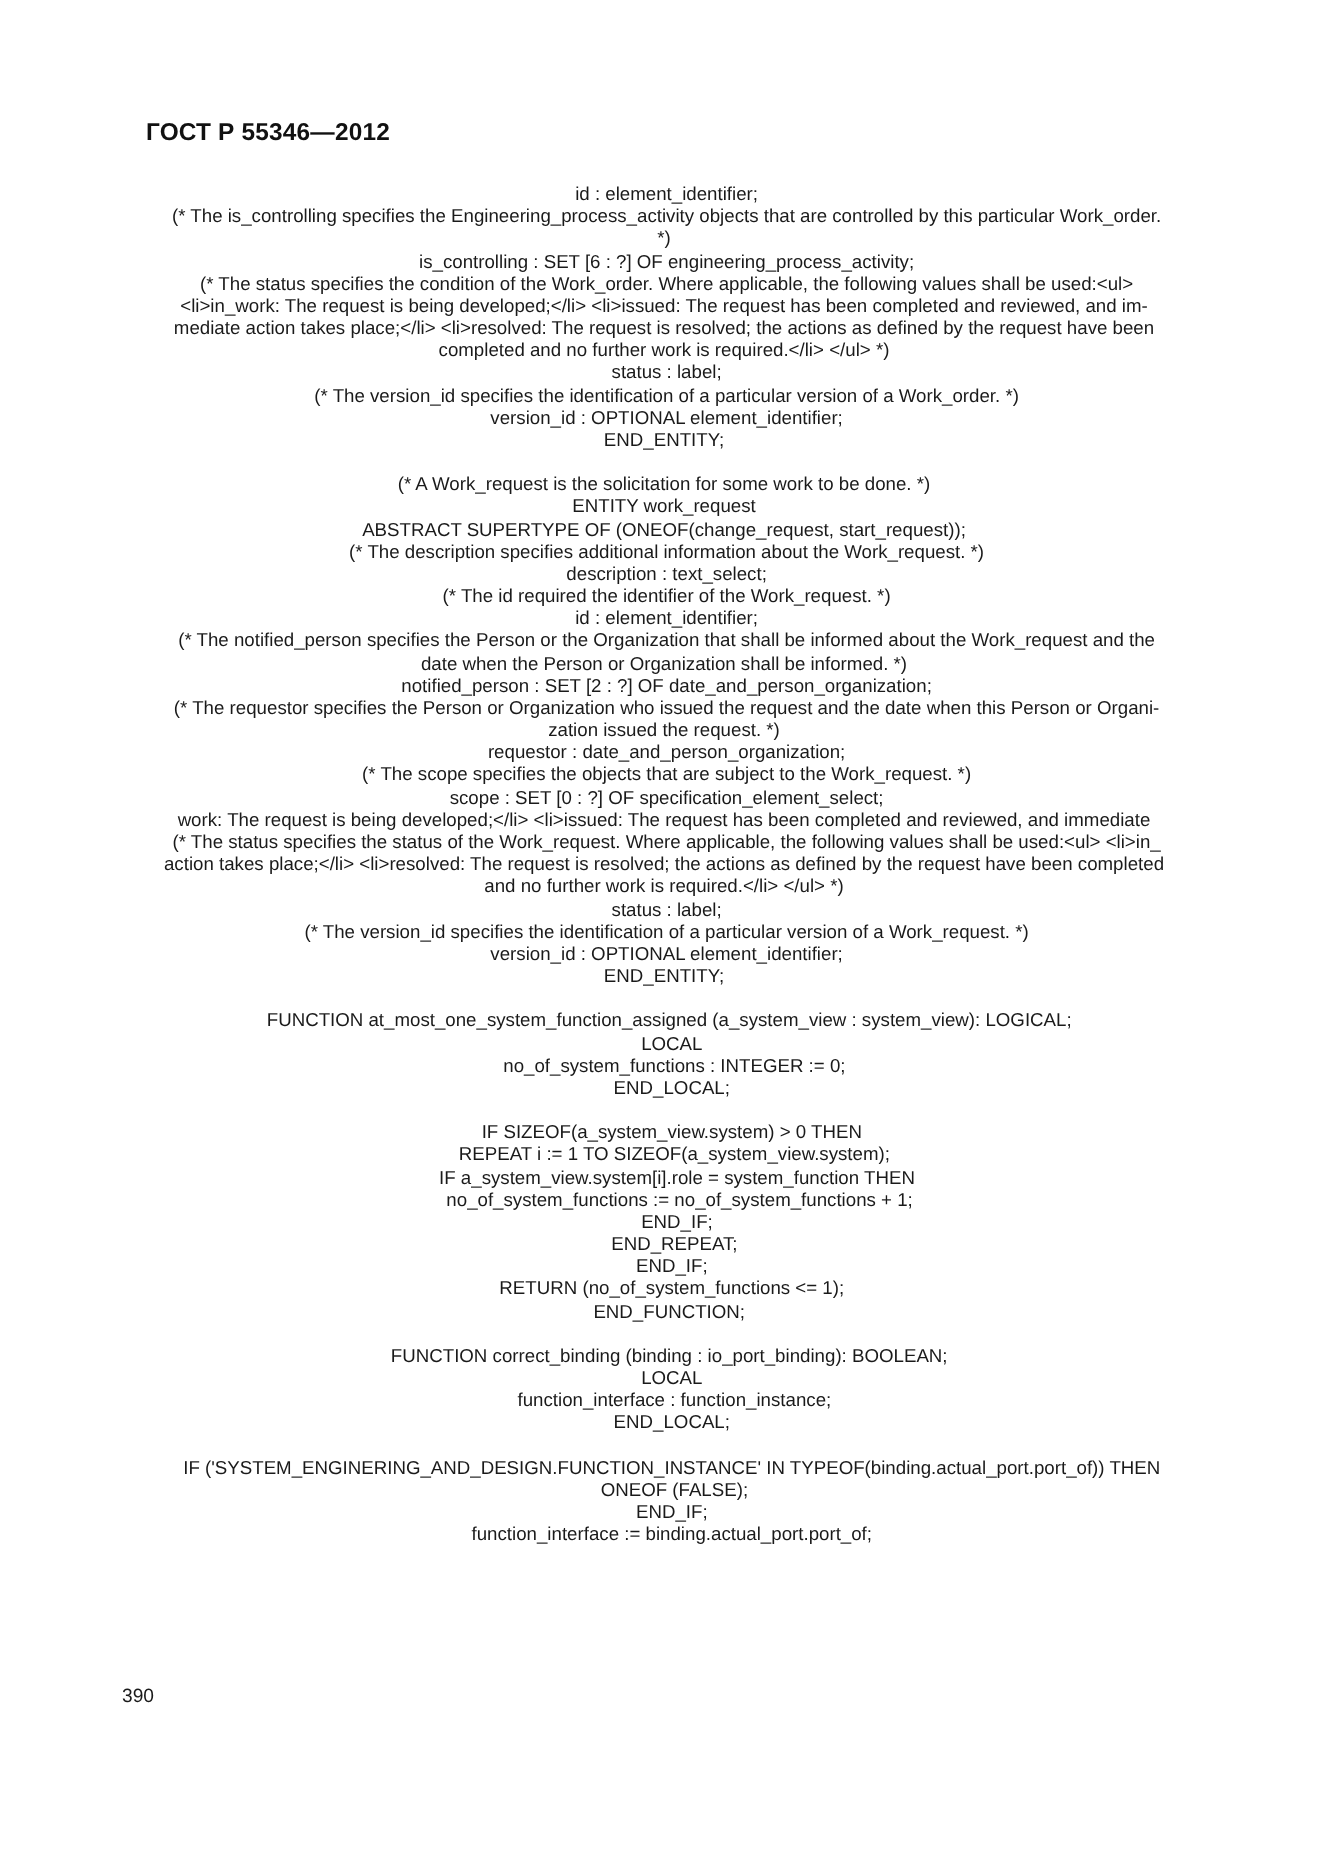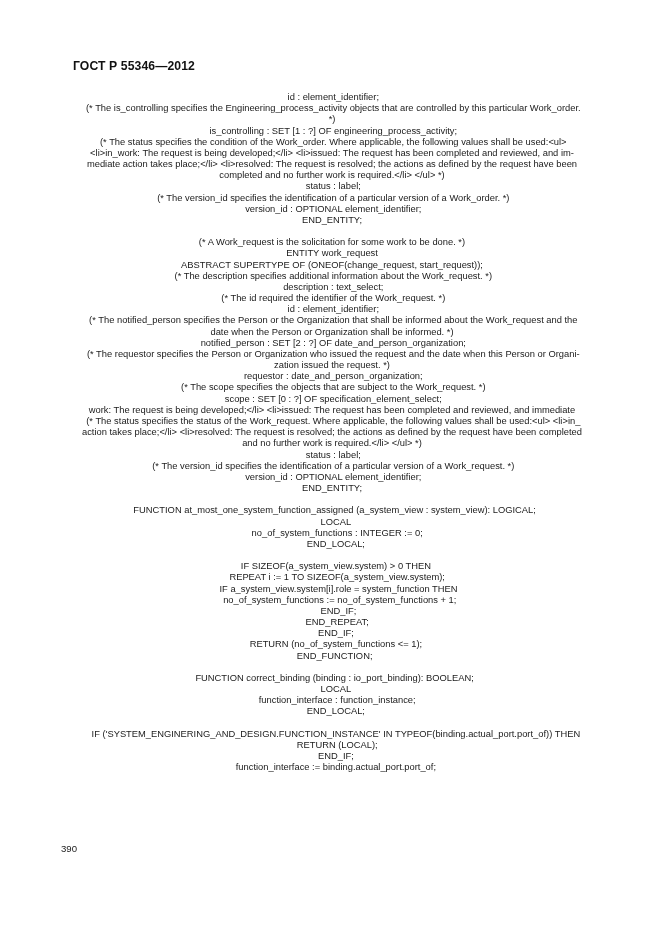--- a/index.html
+++ b/index.html
@@ -25,21 +25,21 @@
 </head>
 <body>
 
 <div class="page">
   <div class="header">ГОСТ Р 55346—2012</div>
 
   <div class="body" id="code-body">
       <span class="ln"> id : element_identifier;</span>
       <span class="ln"> (* The is_controlling specifies the Engineering_process_activity objects that are controlled by this particular Work_order.</span>
       <span class="ln">*)</span>
-      <span class="ln"> is_controlling : SET [1 : ?] OF engineering_process_activity;</span>
+      <span class="ln"> is_controlling : SET [6 : ?] OF engineering_process_activity;</span>
       <span class="ln"> (* The status specifies the condition of the Work_order. Where applicable, the following values shall be used:&lt;ul&gt;</span>
       <span class="ln">&lt;li&gt;in_work: The request is being developed;&lt;/li&gt; &lt;li&gt;issued: The request has been completed and reviewed, and im-</span>
       <span class="ln">mediate action takes place;&lt;/li&gt; &lt;li&gt;resolved: The request is resolved; the actions as defined by the request have been</span>
       <span class="ln">completed and no further work is required.&lt;/li&gt; &lt;/ul&gt; *)</span>
       <span class="ln"> status : label;</span>
       <span class="ln"> (* The version_id specifies the identification of a particular version of a Work_order. *)</span>
       <span class="ln"> version_id : OPTIONAL element_identifier;</span>
       <span class="ln">END_ENTITY;</span>
       <span class="blank"></span>
       <span class="ln">(* A Work_request is the solicitation for some work to be done. *)</span>
@@ -80,19 +80,19 @@
       <span class="ln">   END_IF;</span>
       <span class="ln">   RETURN (no_of_system_functions &lt;= 1);</span>
       <span class="ln">  END_FUNCTION;</span>
       <span class="blank"></span>
       <span class="ln">  FUNCTION correct_binding (binding : io_port_binding): BOOLEAN;</span>
       <span class="ln">   LOCAL</span>
       <span class="ln">    function_interface : function_instance;</span>
       <span class="ln">   END_LOCAL;</span>
       <span class="blank"></span>
       <span class="ln">   IF ('SYSTEM_ENGINERING_AND_DESIGN.FUNCTION_INSTANCE' IN TYPEOF(binding.actual_port.port_of)) THEN</span>
-      <span class="ln">    RETURN (LOCAL);</span>
+      <span class="ln">    ONEOF (FALSE);</span>
       <span class="ln">   END_IF;</span>
       <span class="ln">   function_interface := binding.actual_port.port_of;</span>
     </div>
 
   <div class="pnum">390</div>
 </div>
 
 </body></html>

